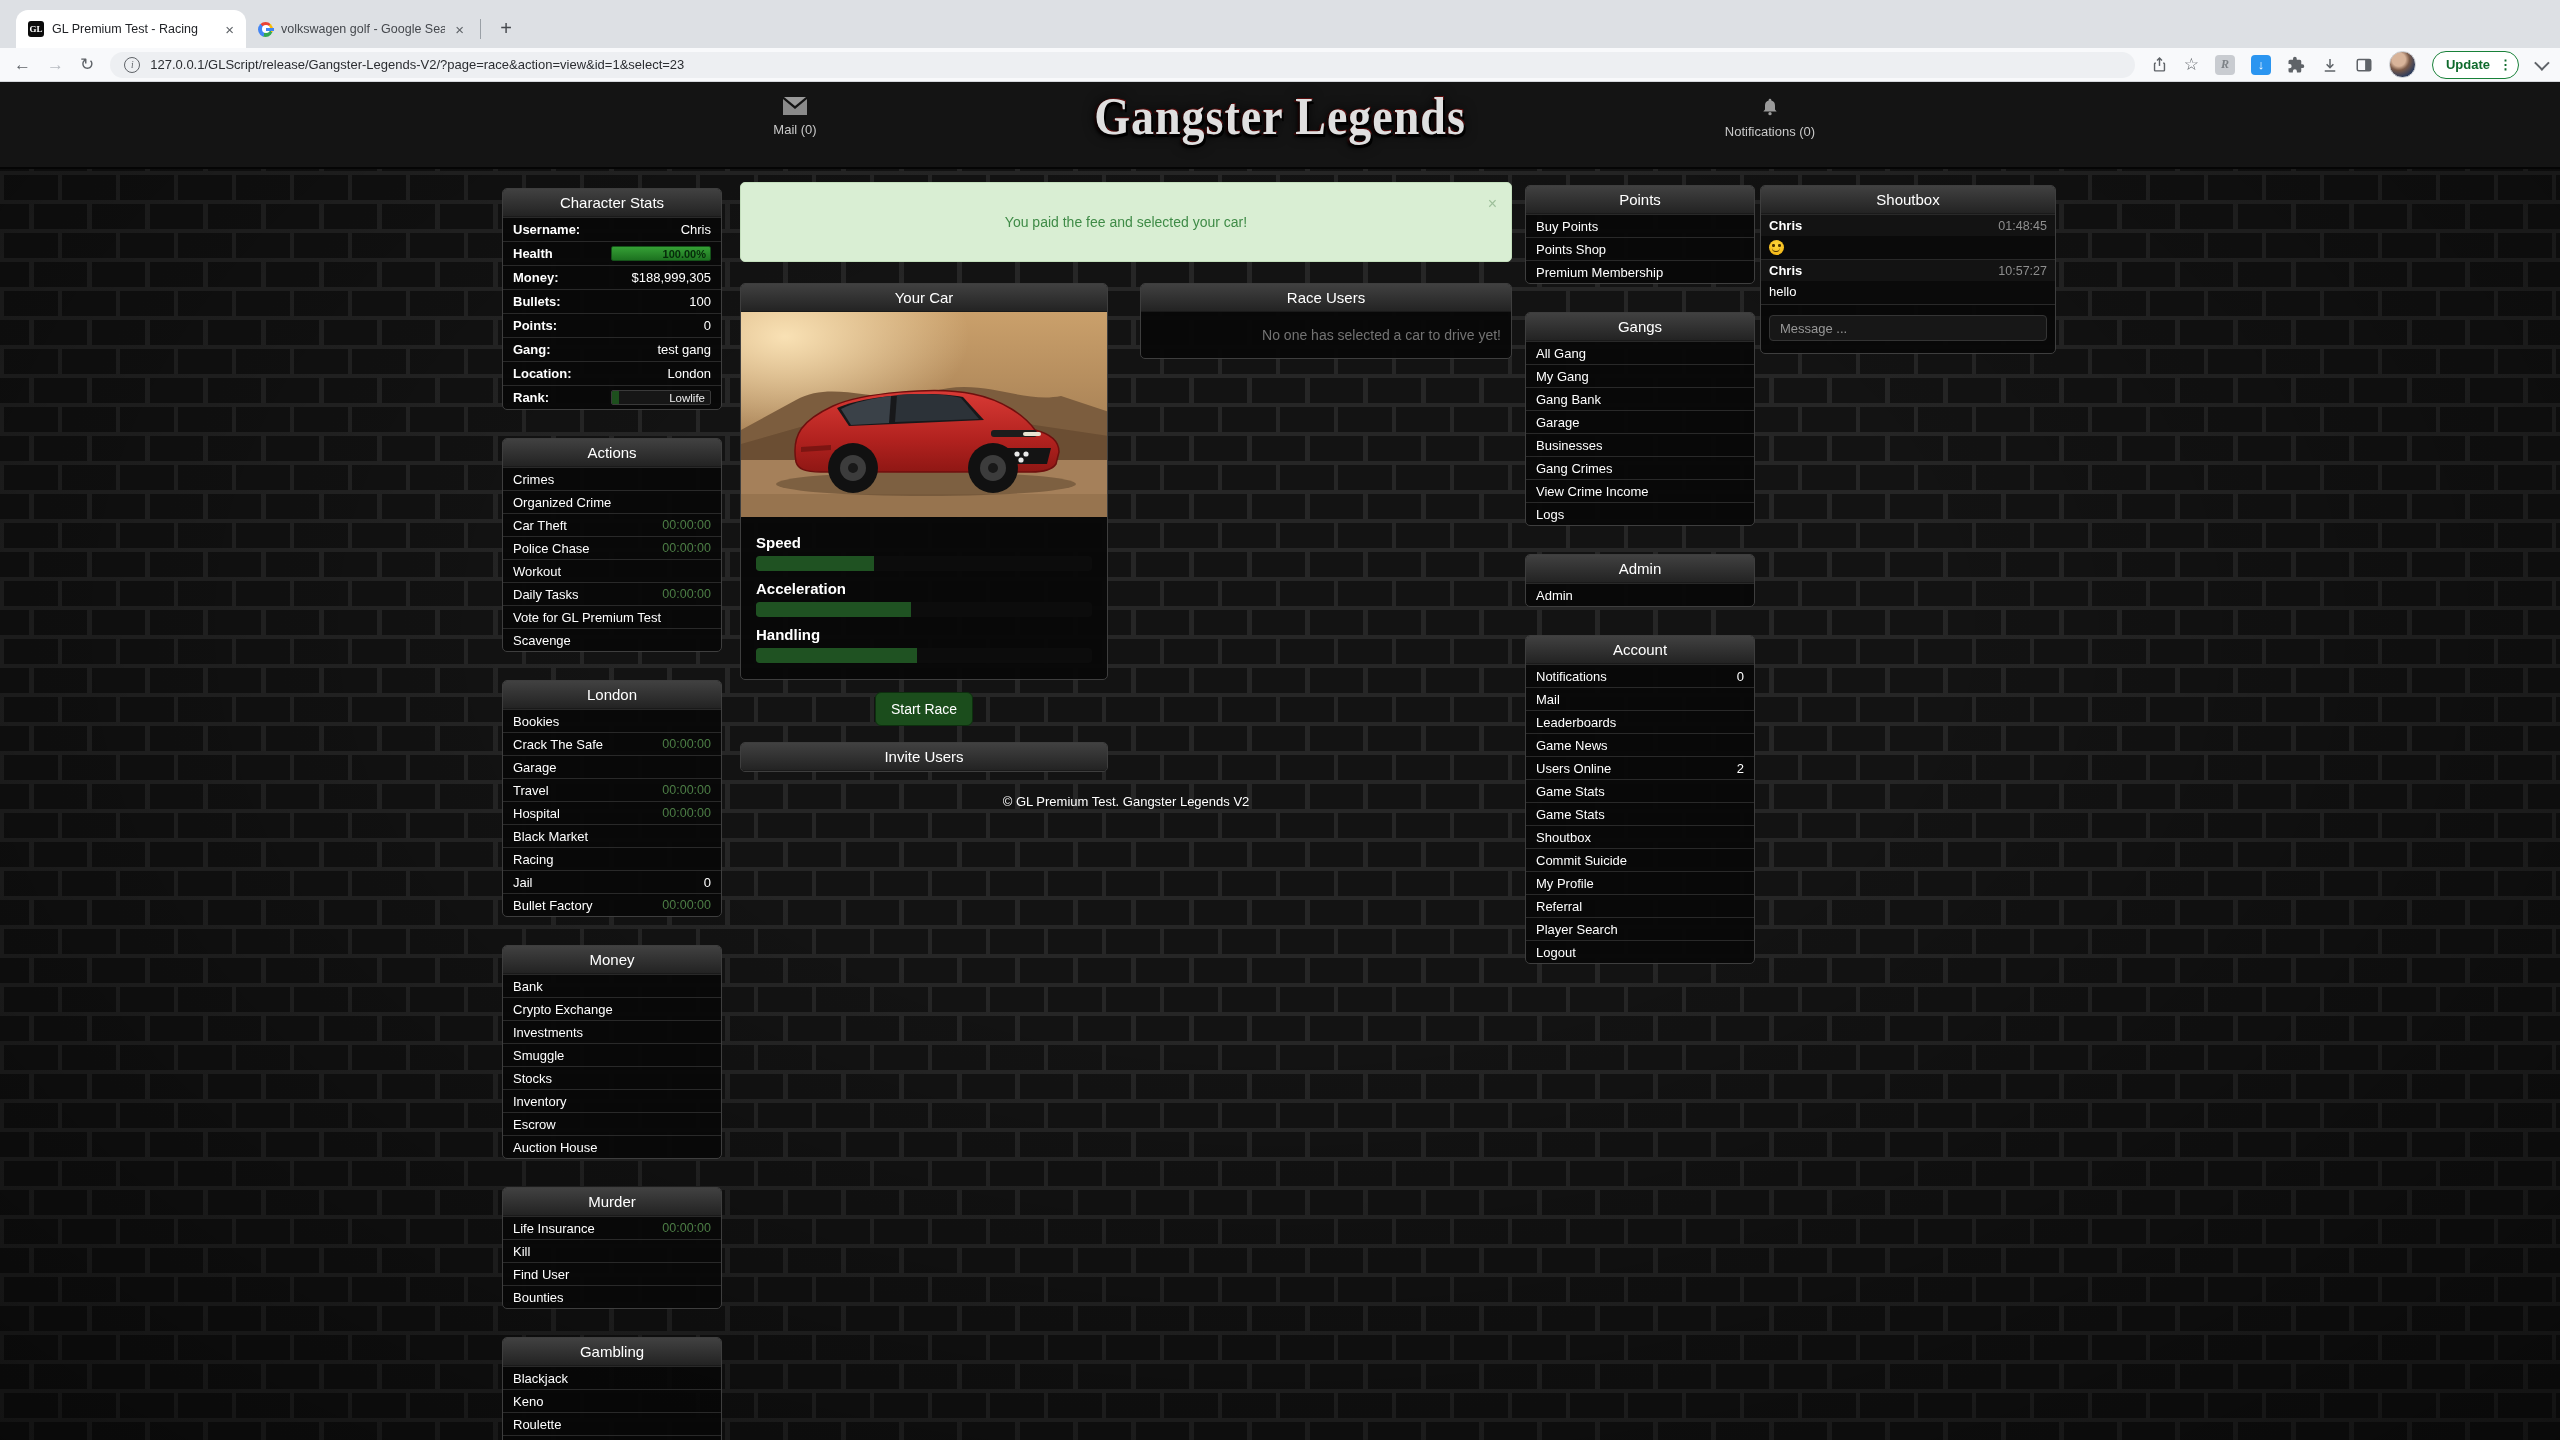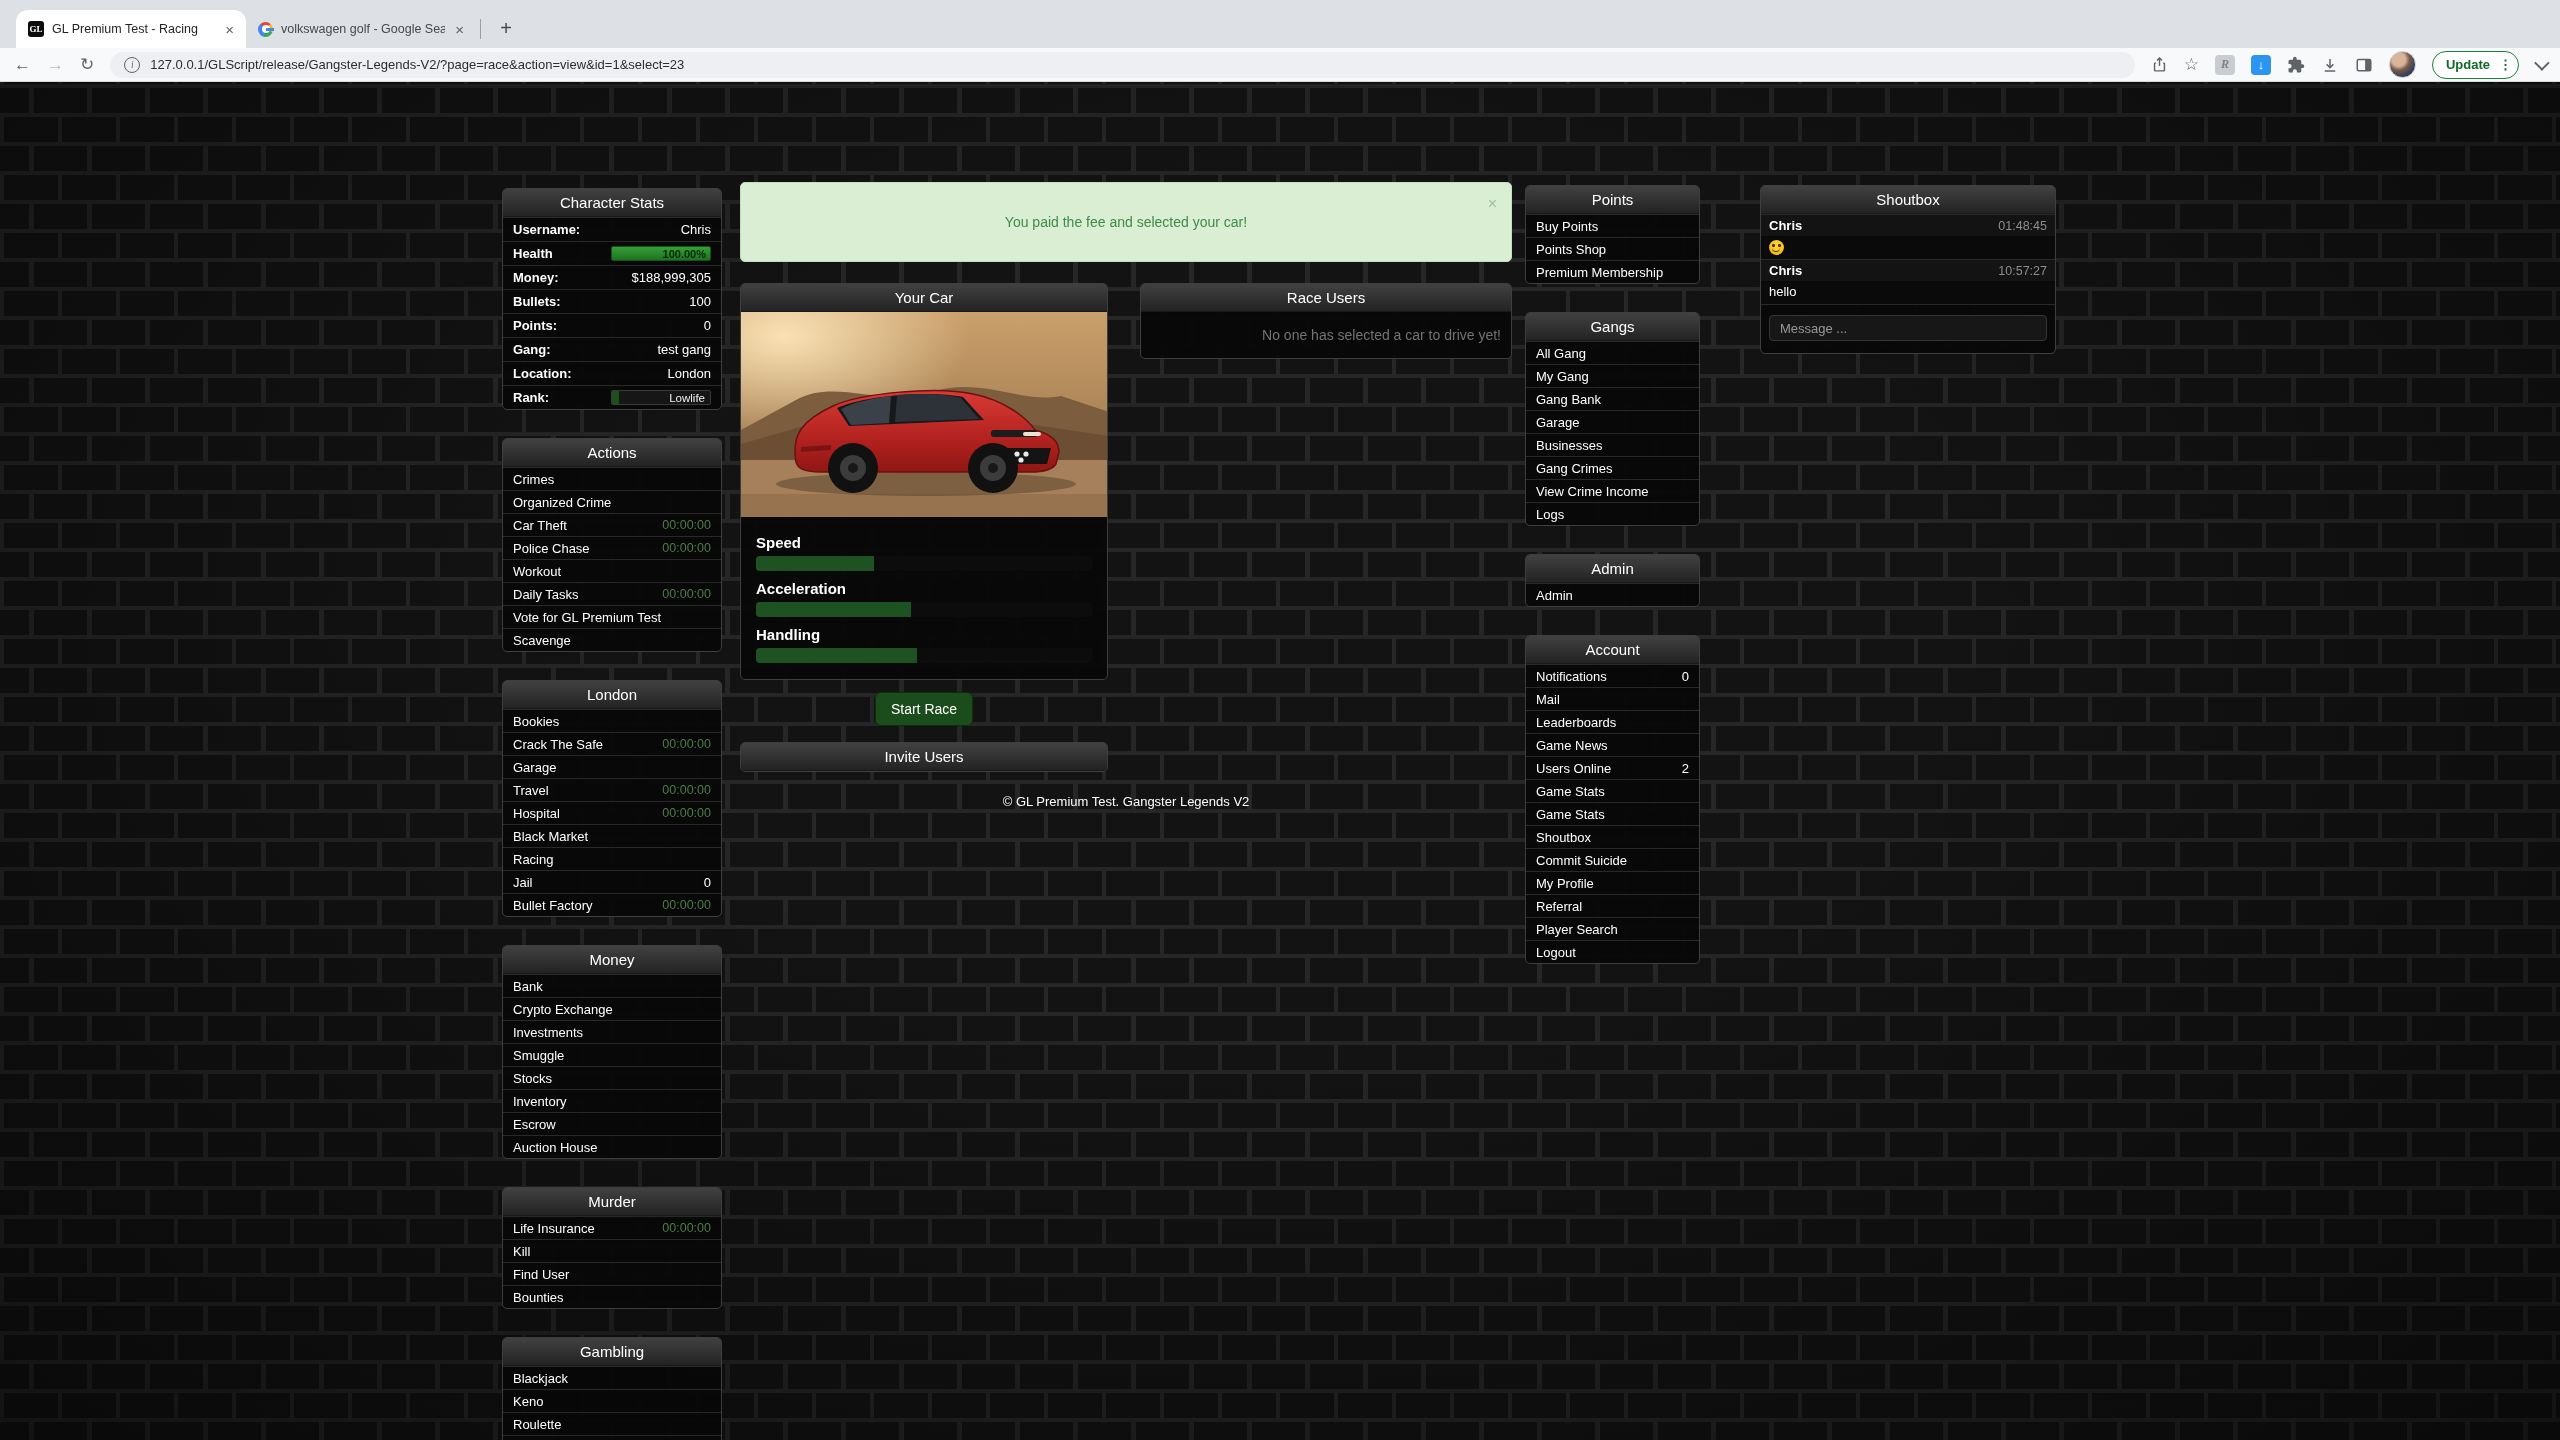--- a/index.html
+++ b/index.html
@@ -46,21 +46,21 @@
   .game-header{position:absolute;top:0;left:0;width:100%;height:85px;background:#141414;border-bottom:2px solid #050505;}
   .hdr-link{position:absolute;text-align:center;color:#c9c9c9;font-size:13px;cursor:pointer;}
   .hdr-link svg{display:block;margin:0 auto 7px;}
   .logo{position:absolute;left:0;right:0;top:8px;text-align:center;}
   .logo span{display:inline-block;font-family:"Liberation Serif",serif;font-weight:bold;font-size:46px;letter-spacing:1px;color:#dfdfdf;transform:scaleY(1.15);
     text-shadow:2px 2px 0 #000,-2px 2px 3px #000,1px -1px 0 #5c0f0f,-2px 1px 1px #4a0b0b,0 0 12px #000;}
 
   .col{position:absolute;}
   #col-left{left:502px;top:106px;width:220px;}
   #col-center{left:740px;top:100px;width:772px;}
-  #col-rmenu{left:1525px;top:103px;width:175px;}
+  #col-rmenu{left:1525px;top:103px;width:230px;}
   #col-shout{left:1760px;top:103px;width:296px;}
 
   .panel{background:rgba(8,8,8,0.93);border:1px solid #3e3e3e;border-radius:5px;margin-bottom:28px;overflow:hidden;}
   .panel-h{background:linear-gradient(#414141,#232323);color:#fff;text-align:center;font-size:15px;padding:5px 4px;border-bottom:1px solid #1a1a1a;}
   .menu-item{display:flex;justify-content:space-between;align-items:center;gap:6px;padding:3px 10px;min-height:16px;font-size:13px;color:#fff;border-top:1px solid #292929;cursor:pointer;}
   .menu-item:first-of-type{border-top:none;}
   .timer{color:#4c7d45;font-size:12.5px;}
   .count{color:#fff;font-size:13px;}
 
   .stat-row{display:flex;justify-content:space-between;align-items:center;gap:6px;padding:4px 10px;font-size:13px;color:#fff;border-top:1px solid #292929;}
@@ -157,20 +157,37 @@
     <span class="avatar"></span>
     <span class="update">
       <span>Update</span>
       <span class="kebab">⋮</span>
     </span>
     <span class="chev"></span>
   </div>
 
   <div class="page">
 
+    <div class="game-header">
+      <div class="hdr-link" style="left:735px;top:15px;width:120px;">
+        <svg width="24" height="18" viewBox="0 0 24 18">
+            <path fill="#9a9a9a" d="M1 0h22l-11 9Z"></path>
+            <path fill="#8a8a8a" d="M0 2v16h24V2l-12 10Z"></path>
+          </svg>
+        <span>Mail (0)</span>
+      </div>
+      <div class="logo"><span>Gangster Legends</span></div>
+      <div class="hdr-link" style="left:1685px;top:15px;width:170px;">
+        <svg width="20" height="20" viewBox="0 0 24 24">
+            <path fill="#9a9a9a" d="M12 2a1.6 1.6 0 0 0-1.6 1.6v.7A6 6 0 0 0 6 10.2V15l-2 2.4h16L18 15v-4.8a6 6 0 0 0-4.4-5.9v-.7A1.6 1.6 0 0 0 12 2Z"></path>
+            <circle cx="12" cy="20" r="2" fill="#9a9a9a"></circle>
+          </svg>
+        <span>Notifications (0)</span>
+      </div>
+    </div>
 
     <div class="col" id="col-left">
       <div class="panel">
           <div class="panel-h">Character Stats</div>
           <div class="stat-row">
             <span class="stat-label">Username:</span>
             <span class="stat-value">Chris</span>
           </div>
           <div class="stat-row">
             <span class="stat-label">Health</span>

